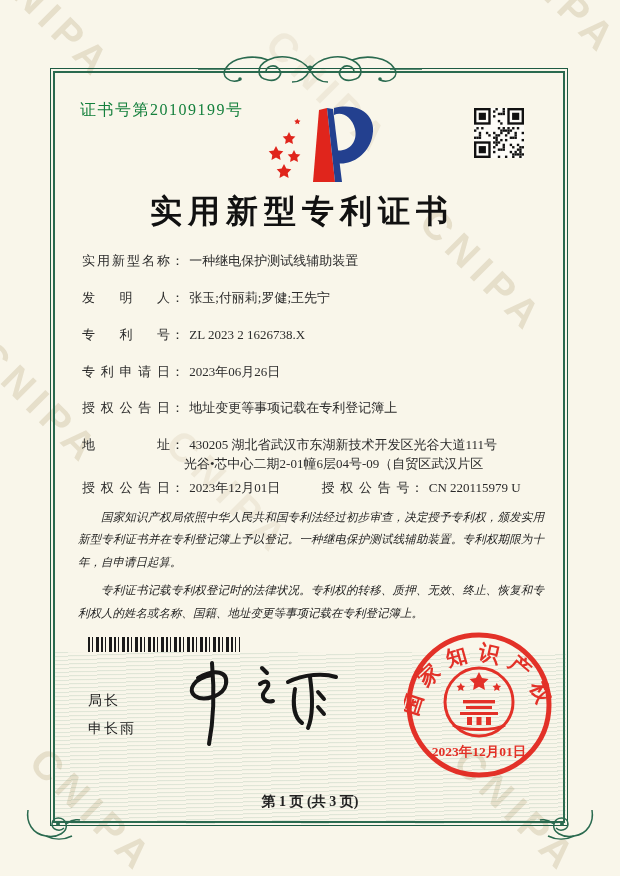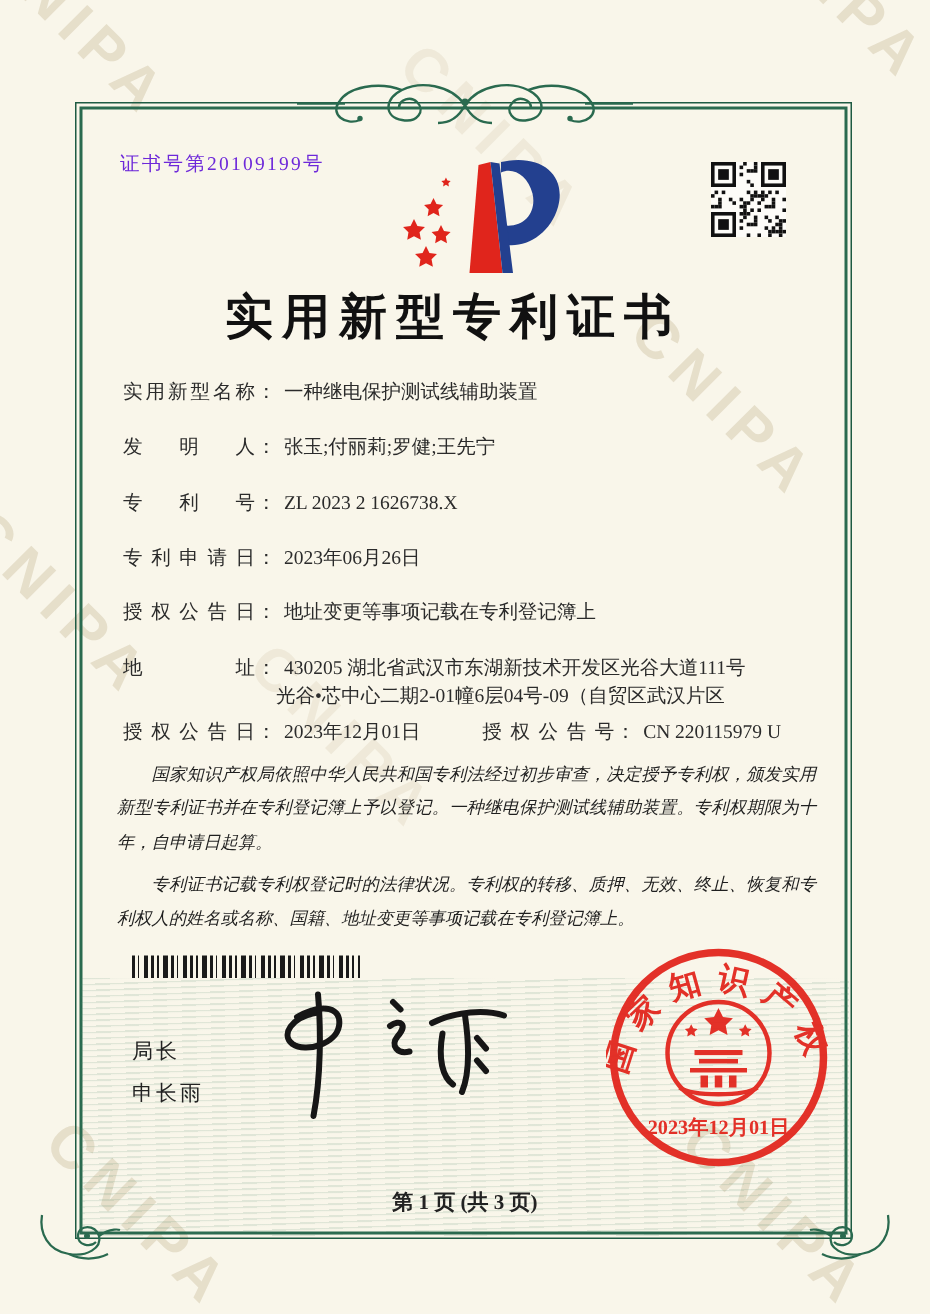--- a/index.html
+++ b/index.html
@@ -21,21 +21,21 @@
   .flourish-top{position:absolute;left:196px;top:50px;}
   .corner-fl{position:absolute;bottom:36px;}
   .corner-fl.left{left:24px;}
   .corner-fl.right{right:24px;transform:scaleX(-1);}
 
   
   .guilloche{position:absolute;left:54px;top:652px;width:512px;height:172px;
     background:repeating-linear-gradient(178deg,rgba(70,130,100,0.14) 0px,rgba(70,130,100,0.14) 1px,
       rgba(120,170,145,0.05) 1px,transparent 2px,transparent 4px);}
 
-  .cert-no{position:absolute;left:80px;top:100px;font-size:13px;letter-spacing:1.5px;color:#6d28d9;}
+  .cert-no{position:absolute;left:80px;top:100px;font-size:16px;letter-spacing:1.5px;color:#15803d;}
   .logo{position:absolute;left:256px;top:96px;}
   .qr{position:absolute;left:474px;top:108px;width:50px;height:50px;background:#fdfcf8;}
 
   .title{position:absolute;left:0;top:190px;width:572px;text-align:center;
          font-size:32px;font-weight:bold;letter-spacing:6px;color:#111;padding-left:16px;}
 
   .fields{position:absolute;left:82px;top:250px;width:450px;font-size:13px;}
   .frow{position:absolute;left:0;white-space:nowrap;}
   .flabel{display:inline-block;width:88px;text-align:justify;text-align-last:justify;
           -moz-text-align-last:justify;vertical-align:top;}

